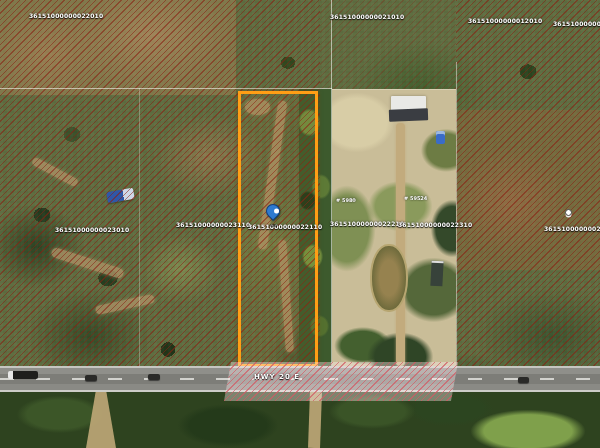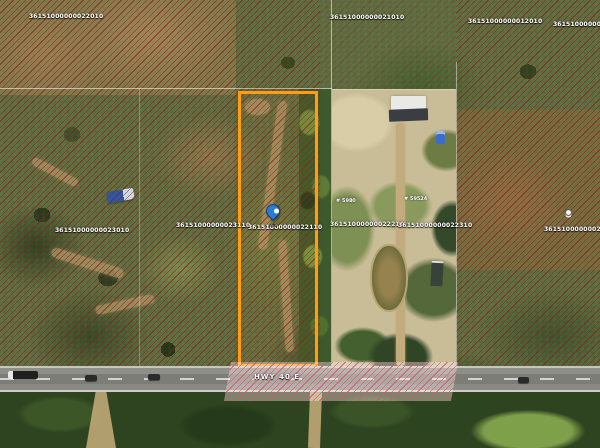--- a/index.html
+++ b/index.html
@@ -194,21 +194,21 @@
   <div class="plabel" style="left:55px;top:226px;">36151000000023010</div>
   <div class="plabel" style="left:176px;top:221px;">36151000000023110</div>
   <div class="plabel" style="left:248px;top:223px;">36151000000022110</div>
   <div class="plabel" style="left:330px;top:220px;">36151000000022210</div>
   <div class="plabel" style="left:398px;top:221px;">36151000000022310</div>
   <div class="plabel" style="left:544px;top:225px;">36151000000021310</div>
 
   <div class="slabel" style="left:404px;top:195px;"># 59524</div>
   <div class="slabel" style="left:336px;top:197px;"># 5980</div>
 
-  <div class="road-label" style="left:254px;top:373px;">HWY 40 E</div>
+  <div class="road-label" style="left:254px;top:373px;">HWY 20 E</div>
 
   <div class="pin-shadow"></div>
   <div class="pin-wrap">
     <div class="pin">
       <div class="pin-dot" style="transform:rotate(45deg);"></div>
     </div>
   </div>
   <div class="mini-marker"></div>
 
 </div>

